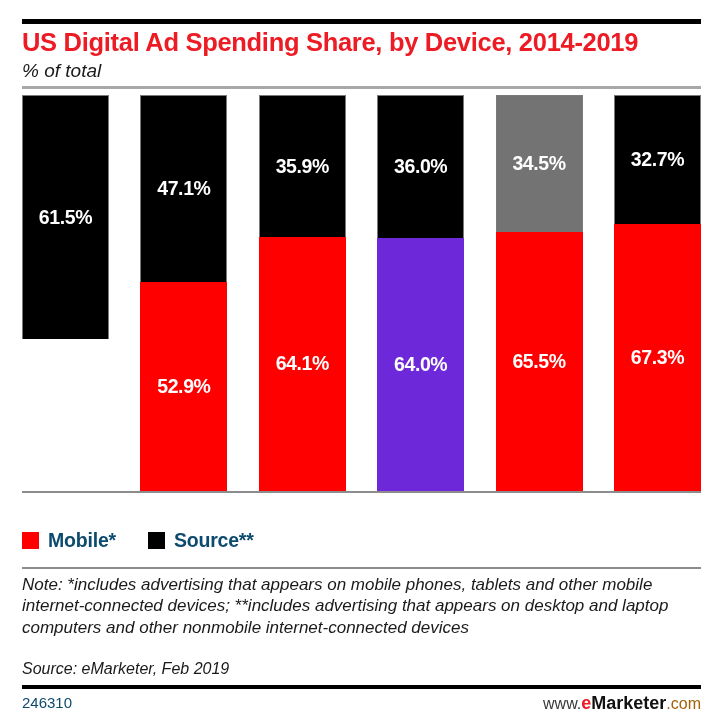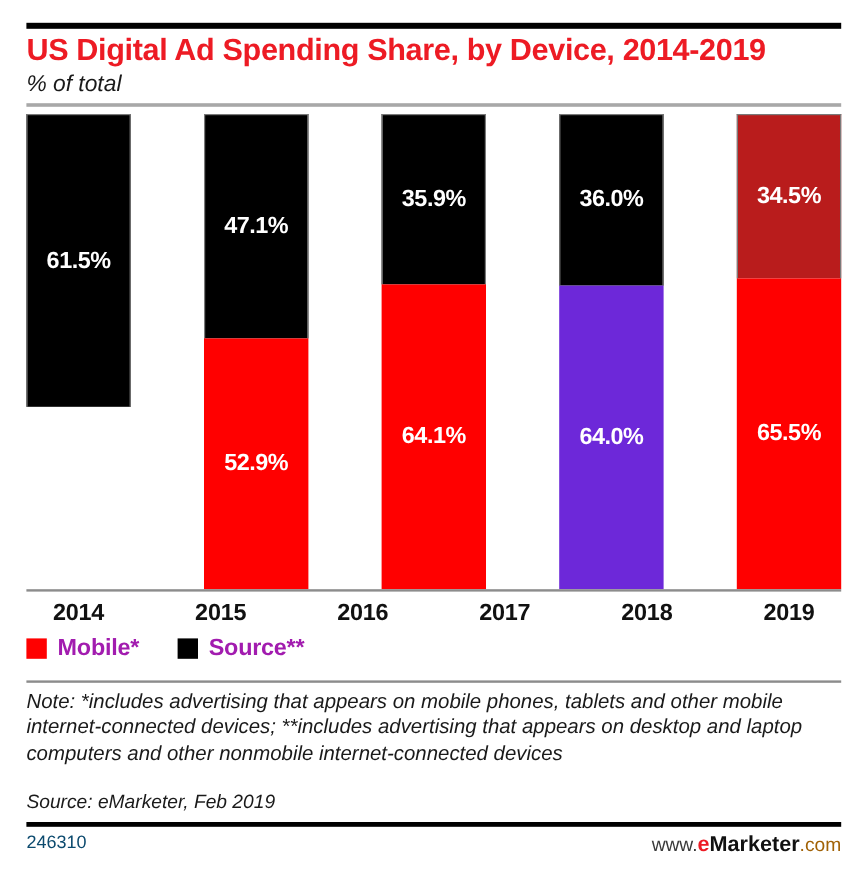--- a/index.html
+++ b/index.html
@@ -150,21 +150,21 @@
   }
   .legend-swatch {
     width: 17px;
     height: 17px;
     margin-right: 9px;
     flex: none;
   }
   .legend-label {
     font-size: 19.5px;
     font-weight: bold;
-    color: #a21caf;
+    color: #0c4a6e;
     letter-spacing: -0.2px;
     white-space: nowrap;
   }
 
   
   .note-rule {
     position: absolute;
     left: 22px;
     top: 567px;
     width: 679px;
@@ -256,39 +256,39 @@
         </div>
         <div class="bar-col">
           <div class="seg seg-other" style="height: 36%; background: rgb(0, 0, 0);">
             <span class="seg-label">36.0%</span>
           </div>
           <div class="seg seg-mobile" style="height: 64%; background: #6d28d9;">
             <span class="seg-label">64.0%</span>
           </div>
         </div>
         <div class="bar-col">
-          <div class="seg seg-other" style="height: 34.5%; background: #b91c1c;">
+          <div class="seg seg-other" style="height: 34.5%; background: #737373;">
             <span class="seg-label">34.5%</span>
           </div>
           <div class="seg seg-mobile" style="height: 65.5%; background: rgb(255, 0, 0);">
             <span class="seg-label">65.5%</span>
+          </div>
+        </div>
+        <div class="bar-col">
+          <div class="seg seg-other" style="height: 32.7%; background: rgb(0, 0, 0);">
+            <span class="seg-label">32.7%</span>
+          </div>
+          <div class="seg seg-mobile" style="height: 67.3%; background: rgb(255, 0, 0);">
+            <span class="seg-label">67.3%</span>
           </div>
         </div>
       </div>
     <div class="axis-line"></div>
   </div>
 
-  <div class="xlabels" id="xlabels">
-      <div class="xlabel">2014</div>
-      <div class="xlabel">2015</div>
-      <div class="xlabel">2016</div>
-      <div class="xlabel">2017</div>
-      <div class="xlabel">2018</div>
-      <div class="xlabel">2019</div>
-    </div>
 
   <div class="legend" id="legend">
       <div class="legend-item">
         <span class="legend-swatch" style="background: rgb(255, 0, 0);"></span>
         <span class="legend-label">Mobile*</span>
       </div>
       <div class="legend-item">
         <span class="legend-swatch" style="background: rgb(0, 0, 0);"></span>
         <span class="legend-label">Source**</span>
       </div>

